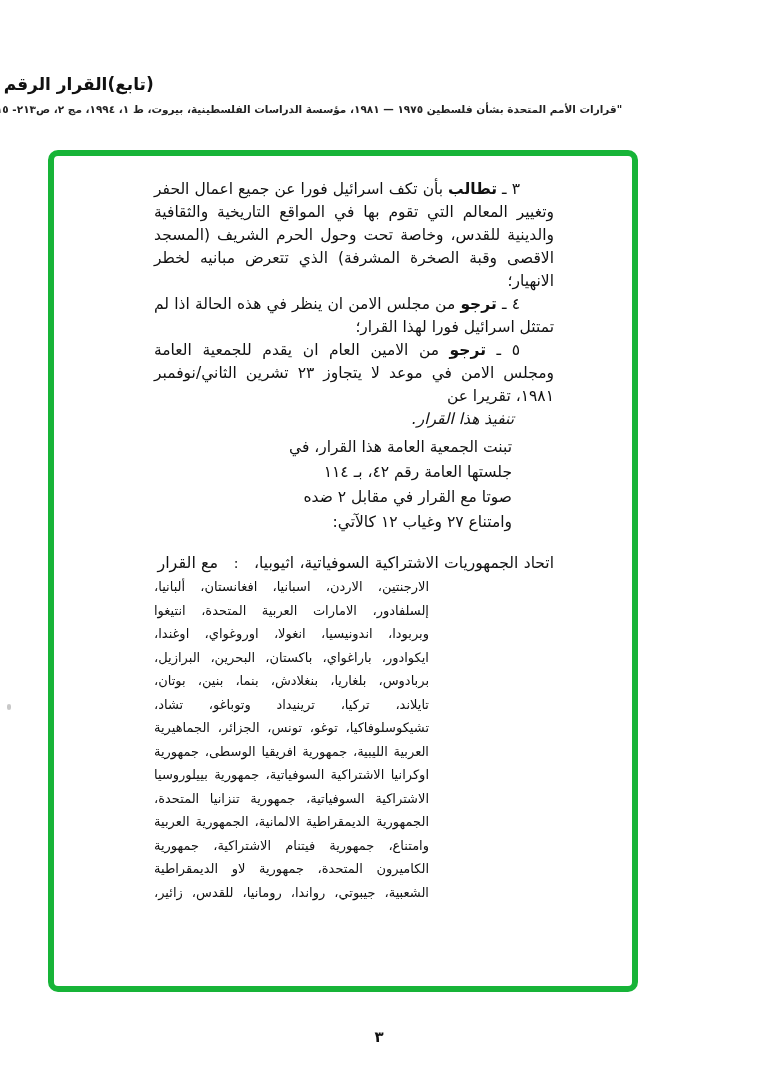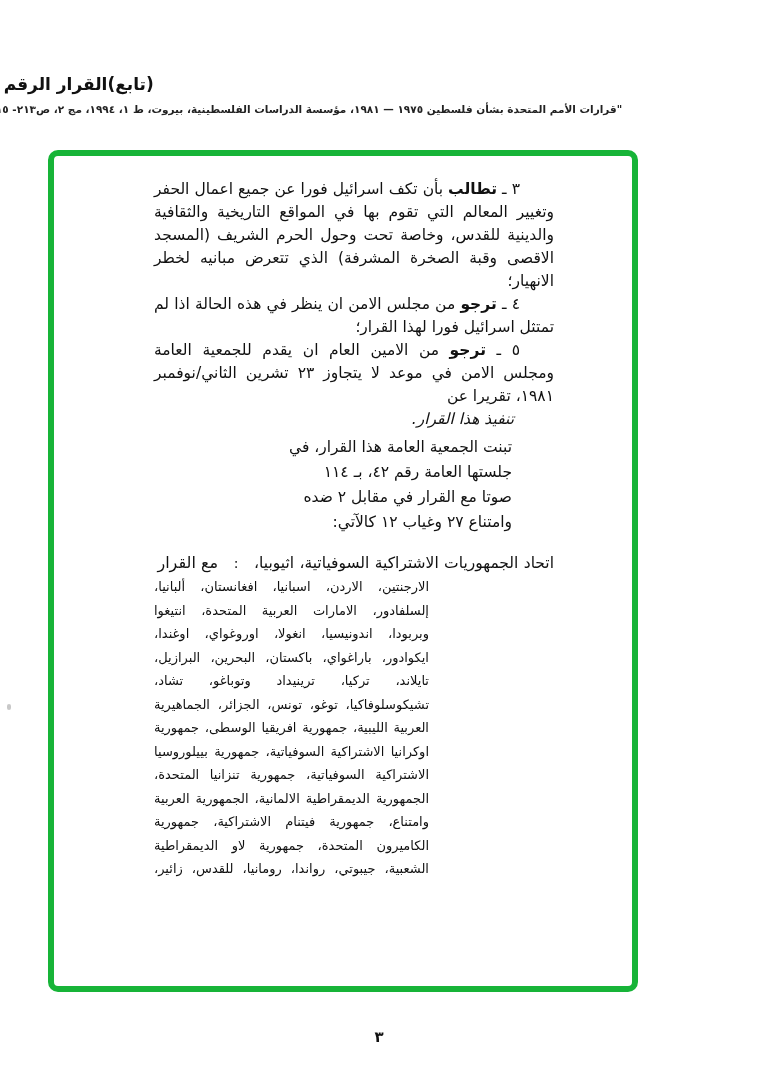--- a/index.html
+++ b/index.html
@@ -94,20 +94,21 @@
         <div class="vote-label">مع القرار</div>
         <div class="vote-colon">:</div>
         <div class="vote-first-text">اتحاد الجمهوريات الاشتراكية السوفياتية، اثيوبيا،</div>
       </div>
 
       <div class="vote-lines">
         <div class="vote-line">الارجنتين، الاردن، اسبانيا، افغانستان، ألبانيا،</div>
         <div class="vote-line">إلسلفادور، الامارات العربية المتحدة، انتيغوا</div>
         <div class="vote-line">وبربودا، اندونيسيا، انغولا، اوروغواي، اوغندا،</div>
         <div class="vote-line">ايكوادور، باراغواي، باكستان، البحرين، البرازيل،</div>
+        <div class="vote-line">بربادوس، بلغاريا، بنغلادش، بنما، بنين، بوتان،</div>
         <div class="vote-line">تايلاند، تركيا، ترينيداد وتوباغو، تشاد،</div>
         <div class="vote-line">تشيكوسلوفاكيا، توغو، تونس، الجزائر، الجماهيرية</div>
         <div class="vote-line">العربية الليبية، جمهورية افريقيا الوسطى، جمهورية</div>
         <div class="vote-line">اوكرانيا الاشتراكية السوفياتية، جمهورية بييلوروسيا</div>
         <div class="vote-line">الاشتراكية السوفياتية، جمهورية تنزانيا المتحدة،</div>
         <div class="vote-line">الجمهورية الديمقراطية الالمانية، الجمهورية العربية</div>
         <div class="vote-line">وامتناع، جمهورية فيتنام الاشتراكية، جمهورية</div>
         <div class="vote-line">الكاميرون المتحدة، جمهورية لاو الديمقراطية</div>
         <div class="vote-line">الشعبية، جيبوتي، رواندا، رومانيا، للقدس، زائير،</div>
       </div>

